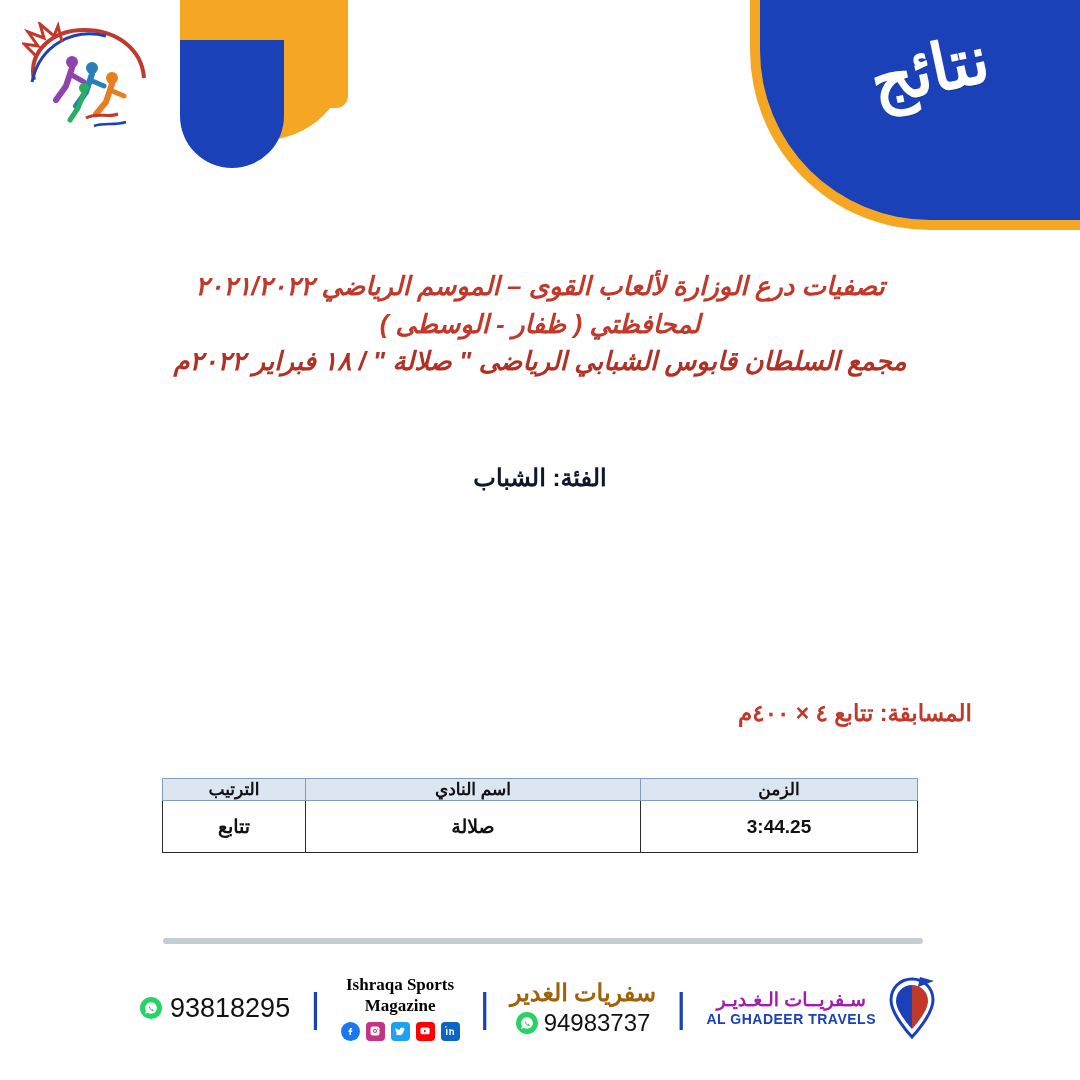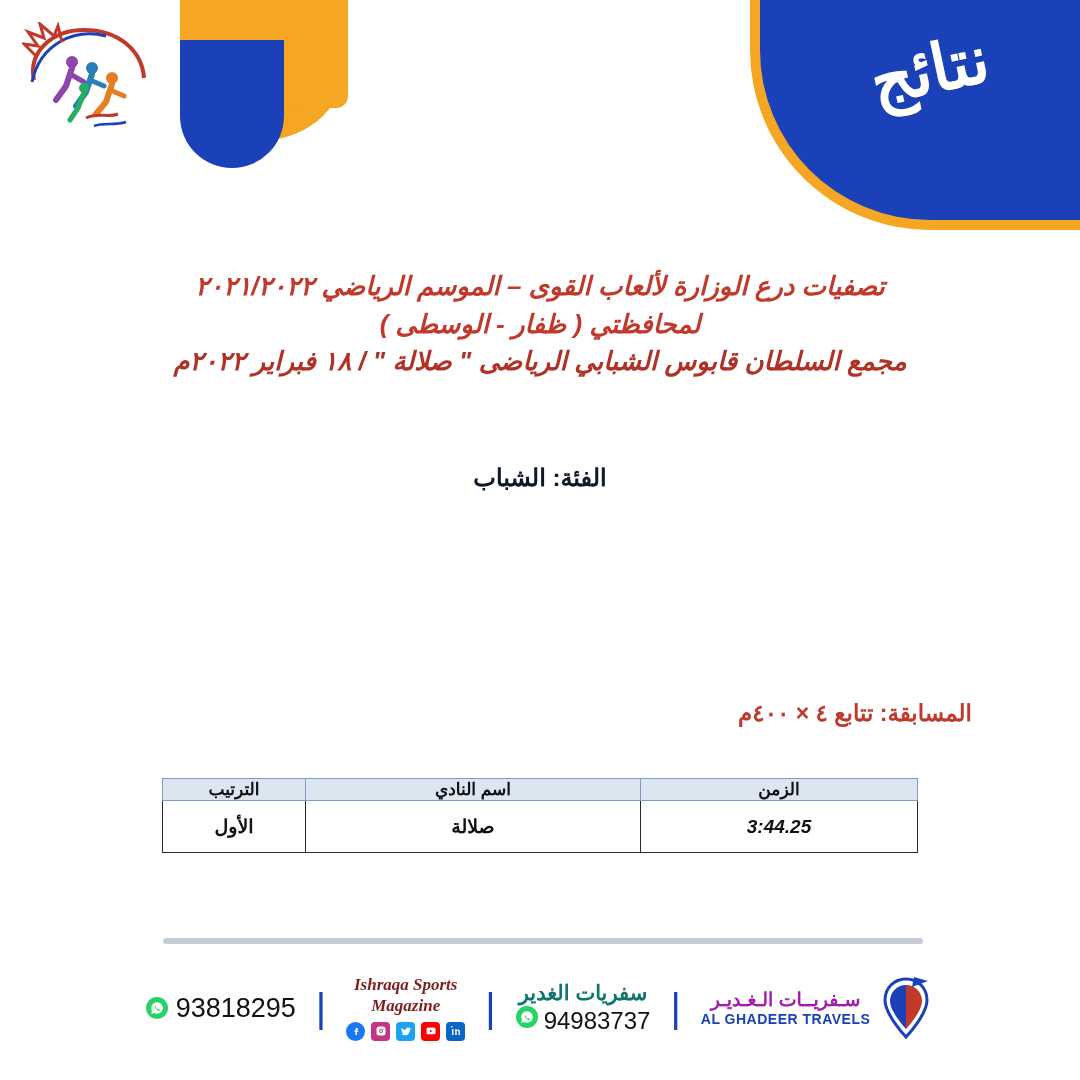--- a/index.html
+++ b/index.html
@@ -132,21 +132,21 @@
     font-size: 17px;
     border-color:#7f9dc0;
   }
   table.results tbody td {
     height: 52px;
     font-weight: bold;
   }
   .col-rank { width: 143px; }
   .col-club { width: 335px; }
   .col-time { width: 277px; }
-  td.time-cell { font-family: "Liberation Sans", sans-serif; font-style: italic; }
+  td.time-cell { font-family: "Liberation Sans", sans-serif; }
 
   
   .footer-divider {
     position: absolute;
     left: 163px; top: 938px;
     width: 760px; height: 6px;
     background: #c6ccd4;
     border-radius: 3px;
   }
   .footer {
@@ -177,40 +177,39 @@
     font-size: 40px;
     font-weight: 300;
     line-height: 1;
     padding: 0 2px;
   }
 
   .agency {
     text-align: center;
     line-height: 1.25;
   }
-  .agency-ar { color: #0f766e; font-weight: bold; font-size: 21px; }
+  .agency-ar { color: #a16207; font-weight: bold; font-size: 24px; font-family: Liberation Serif, serif; }
   .agency-phone {
-    display:flex; align-items:flex-start; justify-content:center; gap:6px;
+    display:flex; align-items:center; justify-content:center; gap:6px;
     font-size: 24px; color:#111; font-weight: 400;
     direction: ltr;
   }
   .wa {
     width: 22px; height: 22px; border-radius: 50%;
     background: #25D366; display:inline-flex; align-items:center; justify-content:center;
     color:#fff; font-size: 14px;
   }
   .wa svg { width: 14px; height: 14px; fill:#fff; }
 
   .magazine { text-align:center; }
   .magazine-name {
     font-family: "Liberation Serif", serif;
-    font-style: italic;
     font-weight: bold;
     font-size: 17px;
-    color: #7f1d1d;
+    color: #000000;
     line-height: 1.2;
     direction: ltr;
     text-align: center;
   }
   .socials {
     margin-top: 6px;
     display: flex; gap: 6px; justify-content: center; direction: ltr;
   }
   .soc {
     width: 19px; height: 19px; border-radius: 4px;
@@ -299,21 +298,21 @@
         <tr>
           <th>الزمن</th>
           <th>اسم النادي</th>
           <th>الترتيب</th>
         </tr>
       </thead>
       <tbody>
         <tr>
           <td class="time-cell">3:44.25</td>
           <td>صلالة</td>
-          <td>الأول</td>
+          <td>تتابع</td>
         </tr>
       </tbody>
     </table>
   </div>
 
   <div class="footer-divider"></div>
 
   <div class="footer">
 
     <div class="footer-block travels-logo">

